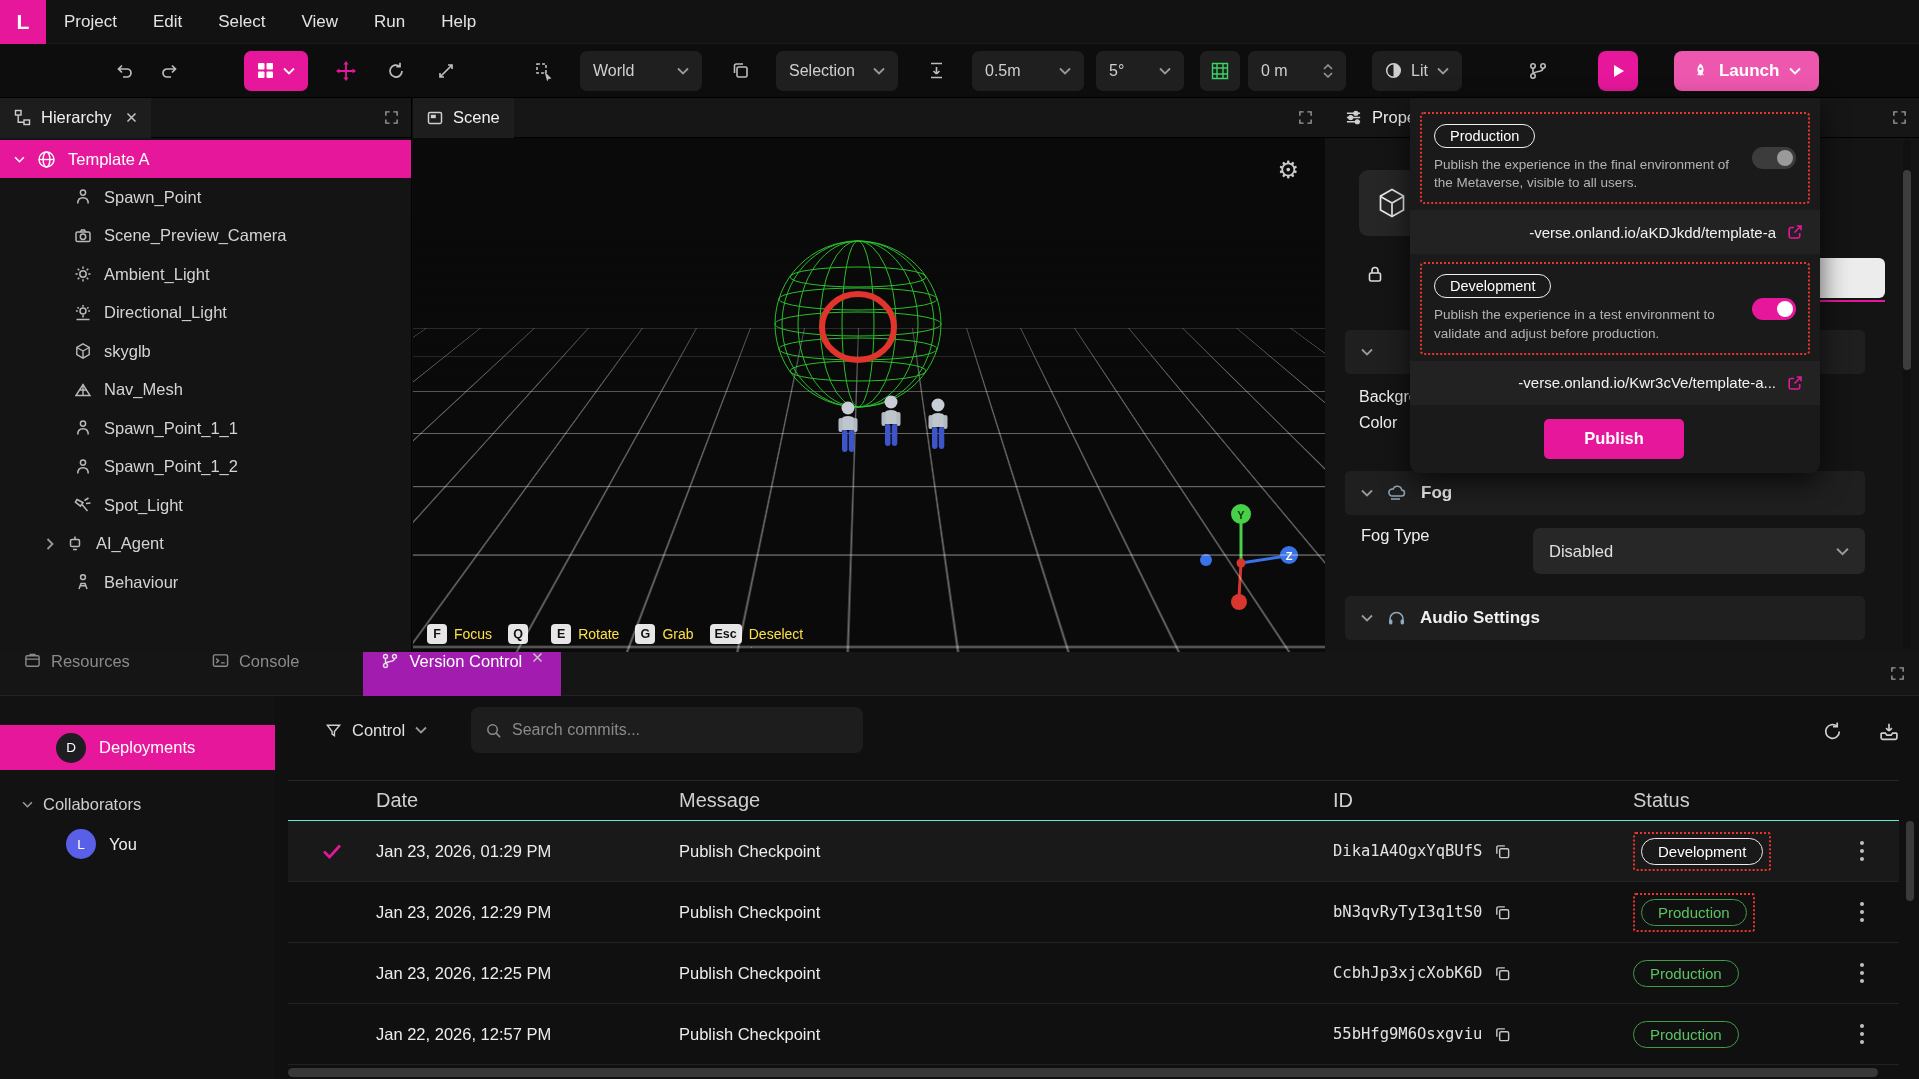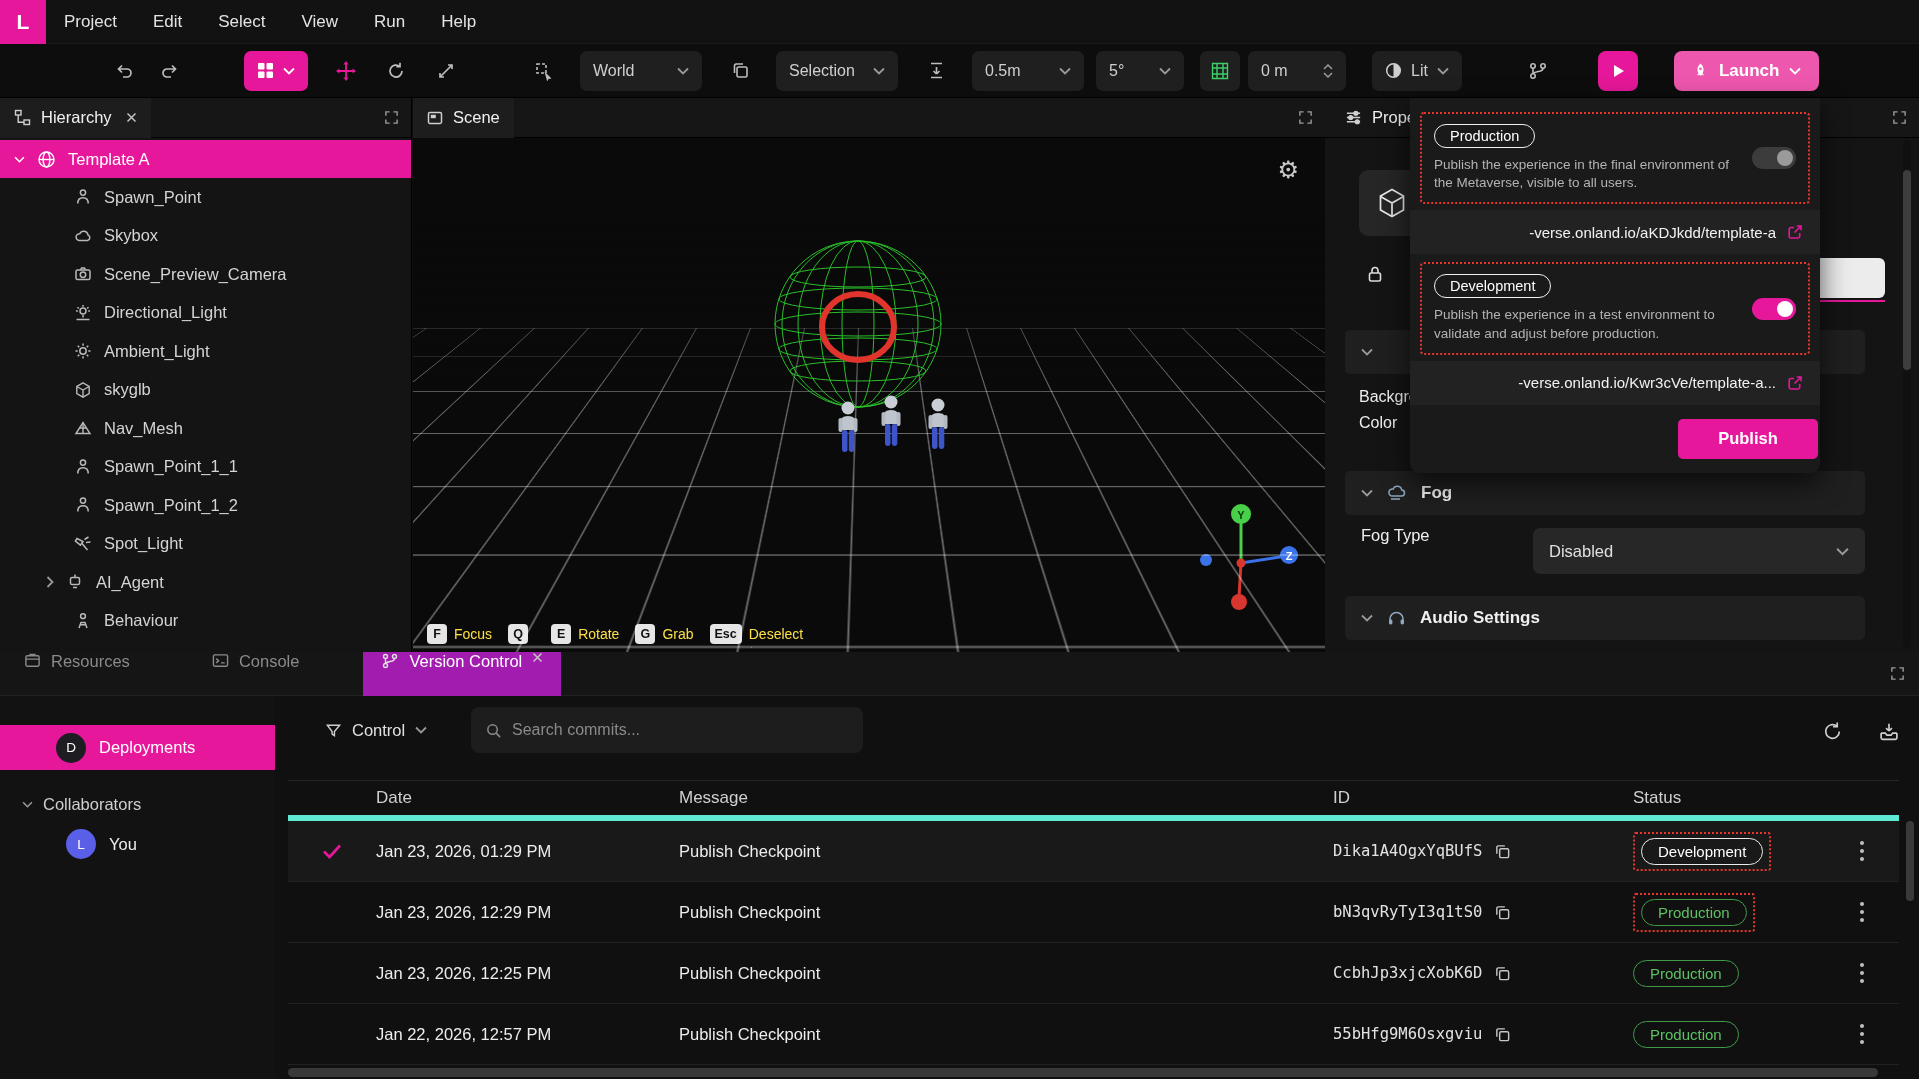--- a/index.html
+++ b/index.html
@@ -87,21 +87,21 @@
   .env-box{margin:8px 10px 6px;border:2px dotted var(--hl-red);border-radius:4px;padding:10px 12px;display:flex;align-items:center;gap:10px}
   .env-left{flex:1}
   .pill{display:inline-block;border:1.5px solid #f0f0f0;border-radius:15px;padding:3px 15px;font-size:14.5px;color:#fff}
   .env-desc{margin-top:8px;font-size:13.5px;line-height:1.35;color:#b3b3b3;max-width:310px}
   .toggle{width:44px;height:22px;border-radius:11px;position:relative;flex:none}
   .toggle.off{background:#3c3c3c}
   .toggle.off::after{content:"";position:absolute;right:3px;top:3px;width:16px;height:16px;border-radius:50%;background:#9a9a9a}
   .toggle.on{background:var(--accent)}
   .toggle.on::after{content:"";position:absolute;right:3px;top:3px;width:16px;height:16px;border-radius:50%;background:#fff}
   .env-link{height:44px;margin:2px 0;background:#222;display:flex;align-items:center;justify-content:flex-end;gap:10px;padding:0 16px;font-size:15px;color:#f2f2f2}
-  .menu-footer{display:flex;justify-content:flex-end;padding:12px 2px 0 0}
+  .menu-footer{display:flex;justify-content:center;padding:12px 2px 0 0}
   .publish-btn{width:140px;height:40px;background:var(--accent);border:none;border-radius:5px;color:#fff;font-size:16.5px;font-weight:bold;font-family:"Liberation Sans",sans-serif}
 
   
   .bottom{position:absolute;left:0;top:652px;right:0;bottom:0;background:#101010}
   .b-tabbar{position:absolute;left:0;top:0;right:0;height:44px;background:#151515;display:flex;align-items:center;border-bottom:1px solid #222}
   .b-tab{display:flex;align-items:flex-start;gap:10px;padding:0 18px;height:44px;color:#8a8a8a;font-size:16.5px}
   .b-tab.active{background:#a21caf;color:#fff}
   .b-sidebar{position:absolute;left:0;top:44px;width:275px;bottom:0;background:#121212}
   .dep-row{position:absolute;left:0;top:29px;right:0;height:45px;background:var(--accent);display:flex;align-items:center;gap:13px;padding-left:56px;color:#fff;font-size:16.5px}
   .avatar{width:30px;height:30px;border-radius:50%;display:flex;align-items:center;justify-content:center;font-size:13.5px;color:#fff}
@@ -111,21 +111,21 @@
   .you-row{position:absolute;left:0;top:128px;right:0;height:40px;display:flex;align-items:center;gap:13px;padding-left:66px;color:#eee;font-size:16.5px}
   .b-main{position:absolute;left:275px;top:44px;right:0;bottom:0}
   .filters-btn{position:absolute;left:50px;top:12px;height:44px;display:flex;align-items:center;gap:10px;color:#e0e0e0;font-size:16.5px}
   .search-box{position:absolute;left:196px;top:11px;width:392px;height:46px;background:#1d1d1d;border-radius:8px;display:flex;align-items:center;gap:10px;padding:0 14px}
   .search-box input{background:transparent;border:none;outline:none;color:#ddd;font-size:16px;font-family:Liberation Sans, sans-serif;width:100%}
   .search-box input::placeholder{color:#8a8a8a}
   .tool-right{position:absolute;top:16px;width:38px;height:38px;display:flex;align-items:center;justify-content:center;color:#cfcfcf}
 
   .vc-table{position:absolute;left:13px;right:20px;top:84px}
   .vc-head,.vc-row{display:grid;grid-template-columns:88px 303px 654px 300px 218px 1fr;align-items:center}
-  .vc-head{height:41px;border-top:1px solid #262626;border-bottom:6px solid #5eead4;color:#cfcfcf;font-size:17px}
+  .vc-head{height:41px;border-top:1px solid #262626;border-bottom:1px solid #5eead4;color:#cfcfcf;font-size:20px}
   .vc-row{height:61px;border-bottom:1px solid #222;font-size:16.5px;color:#ededed}
   .vc-row.current{background:#191919}
   .col-check{display:flex;justify-content:center;color:var(--accent)}
   .col-id{display:flex;align-items:center;gap:12px}
   .mono{font-family:"DejaVu Sans Mono",monospace;font-size:15.5px;color:#e2e2e2}
   .copy{color:#c7c7c7}
   .badge{display:inline-block;padding:4px 16px;border-radius:16px;font-size:15px;border:1.5px solid}
   .badge.development{border-color:#ececec;color:#fff}
   .badge.production{border-color:#3f9d49;color:#5cc263}
   .hl{display:inline-block;border:2px dotted var(--hl-red);border-radius:3px;padding:4px 6px}
@@ -371,58 +371,50 @@
                 <circle cx="9" cy="4.6" r="2.6"></circle>
                 <path d="M3.8 15.5c0-3.6 2.2-5.7 5.2-5.7s5.2 2.1 5.2 5.7"></path>
               </g>
             </svg>
           </span>
         <span>Spawn_Point</span>
       </div>
       <div class="h-item">
         <span class="icon h-icon">
             <svg width="18" height="18" viewBox="0 0 18 18">
-              <path d="M5.2 13.5a3.4 3.4 0 1 1 .6-6.8A4.3 4.3 0 0 1 14 8a2.9 2.9 0 0 1-.4 5.5H5.2z" fill="none" stroke="currentColor" stroke-width="1.5"></path>
-            </svg>
-          </span>
-        <span>Skybox</span>
-      </div>
-      <div class="h-item">
-        <span class="icon h-icon">
-            <svg width="18" height="18" viewBox="0 0 18 18">
               <g fill="none" stroke="currentColor" stroke-width="1.5">
                 <rect x="2" y="5" width="14" height="9.5" rx="1.6"></rect>
                 <circle cx="9" cy="9.7" r="2.7"></circle>
                 <path d="M6.5 5l1-2h3l1 2"></path>
               </g>
             </svg>
           </span>
         <span>Scene_Preview_Camera</span>
       </div>
       <div class="h-item">
         <span class="icon h-icon">
             <svg width="18" height="18" viewBox="0 0 18 18">
               <g fill="none" stroke="currentColor" stroke-width="1.5">
+                <circle cx="9" cy="9" r="3.2"></circle>
+                <path d="M9 1.5v2.2M9 14.3v2.2M1.5 9h2.2M14.3 9h2.2M3.7 3.7l1.6 1.6M12.7 12.7l1.6 1.6M14.3 3.7l-1.6 1.6M5.3 12.7l-1.6 1.6"></path>
+              </g>
+            </svg>
+          </span>
+        <span>Ambient_Light</span>
+      </div>
+      <div class="h-item">
+        <span class="icon h-icon">
+            <svg width="18" height="18" viewBox="0 0 18 18">
+              <g fill="none" stroke="currentColor" stroke-width="1.5">
                 <circle cx="9" cy="7" r="3"></circle>
                 <path d="M9 1v1.8M3.5 3.2l1.3 1.3M14.5 3.2l-1.3 1.3M2 7h1.8M14.2 7H16M2.5 15.5h13M9 11v2.5"></path>
               </g>
             </svg>
           </span>
         <span>Directional_Light</span>
-      </div>
-      <div class="h-item">
-        <span class="icon h-icon">
-            <svg width="18" height="18" viewBox="0 0 18 18">
-              <g fill="none" stroke="currentColor" stroke-width="1.5">
-                <circle cx="9" cy="9" r="3.2"></circle>
-                <path d="M9 1.5v2.2M9 14.3v2.2M1.5 9h2.2M14.3 9h2.2M3.7 3.7l1.6 1.6M12.7 12.7l1.6 1.6M14.3 3.7l-1.6 1.6M5.3 12.7l-1.6 1.6"></path>
-              </g>
-            </svg>
-          </span>
-        <span>Ambient_Light</span>
       </div>
       <div class="h-item">
         <span class="icon h-icon">
             <svg width="18" height="18" viewBox="0 0 18 18">
               <g fill="none" stroke="currentColor" stroke-width="1.4">
                 <path d="M9 1.8l6.2 3.5v7.4L9 16.2 2.8 12.7V5.3z"></path>
                 <path d="M9 9l6.2-3.5M9 9L2.8 5.5M9 9v7.2"></path>
               </g>
             </svg>
           </span>

